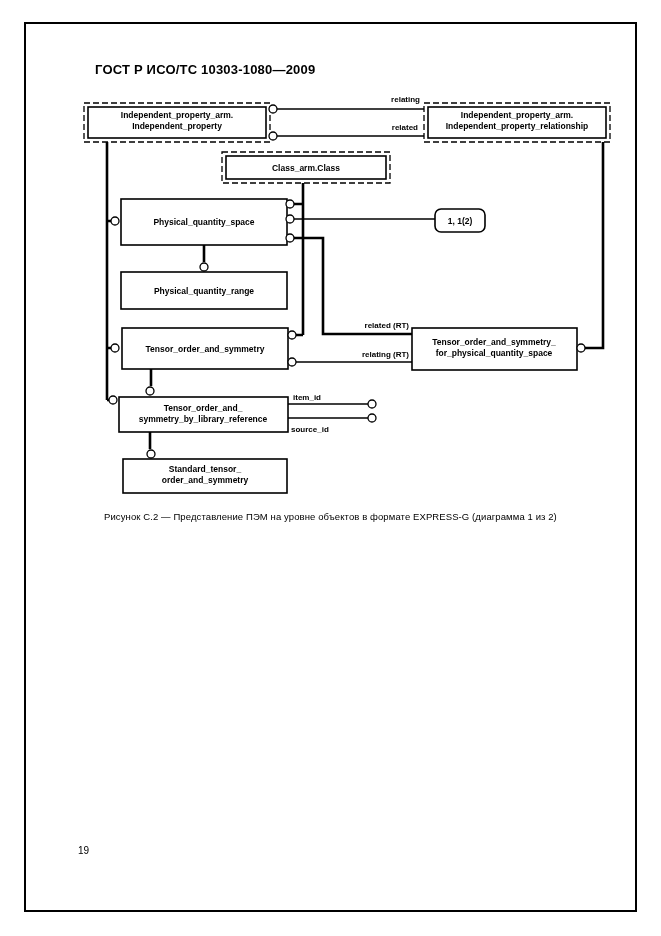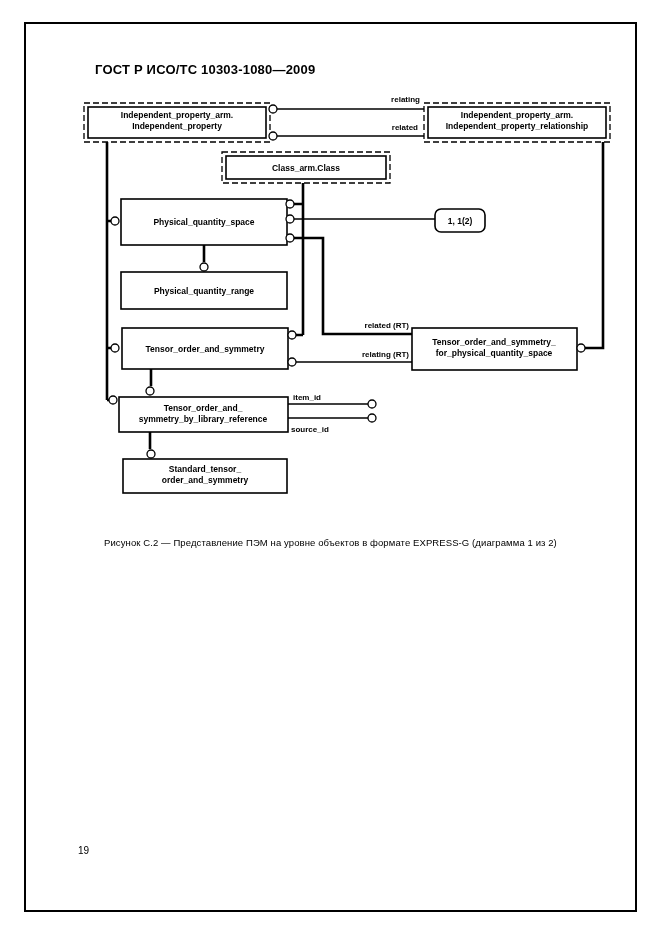--- a/index.html
+++ b/index.html
@@ -1,21 +1,21 @@
 <!DOCTYPE html>
 <html><head>
 <meta charset="utf-8">
 <style>
   html,body{margin:0;padding:0;background:#e8e8e8;}
   .page{position:relative;width:661px;height:936px;background:#ffffff;overflow:hidden;
         font-family:"Liberation Sans",sans-serif;color:#000;}
   .page-border{position:absolute;left:24px;top:22px;width:613px;height:890px;
                border:2px solid #000;box-sizing:border-box;}
   .header{position:absolute;left:78px;top:62px;font-size:13px;font-weight:700;letter-spacing:.2px;padding-left:17px;}
-  .caption{position:absolute;left:104px;top:537px;font-size:9.5px;letter-spacing:.1px;white-space:nowrap;}
+  .caption{position:absolute;left:104px;top:511px;font-size:9.5px;letter-spacing:.1px;white-space:nowrap;}
   .pagenum{position:absolute;left:78px;top:845px;font-size:10px;}
   svg{position:absolute;left:0;top:0;}
   .dash{fill:none;stroke:#000;stroke-width:1.3;stroke-dasharray:6 3;}
   .solid{fill:none;stroke:#000;stroke-width:1.6;}
   .thin{fill:none;stroke:#000;stroke-width:1.3;}
   .thick{fill:none;stroke:#000;stroke-width:2.6;}
   .conn{fill:#fff;stroke:#000;stroke-width:1.3;}
   text.nl{font-family:"Liberation Sans",sans-serif;font-size:8.5px;font-weight:700;fill:#000;text-anchor:middle;}
   text.el{font-family:"Liberation Sans",sans-serif;font-size:8px;font-weight:700;fill:#000;}
   .end{text-anchor:end;}

